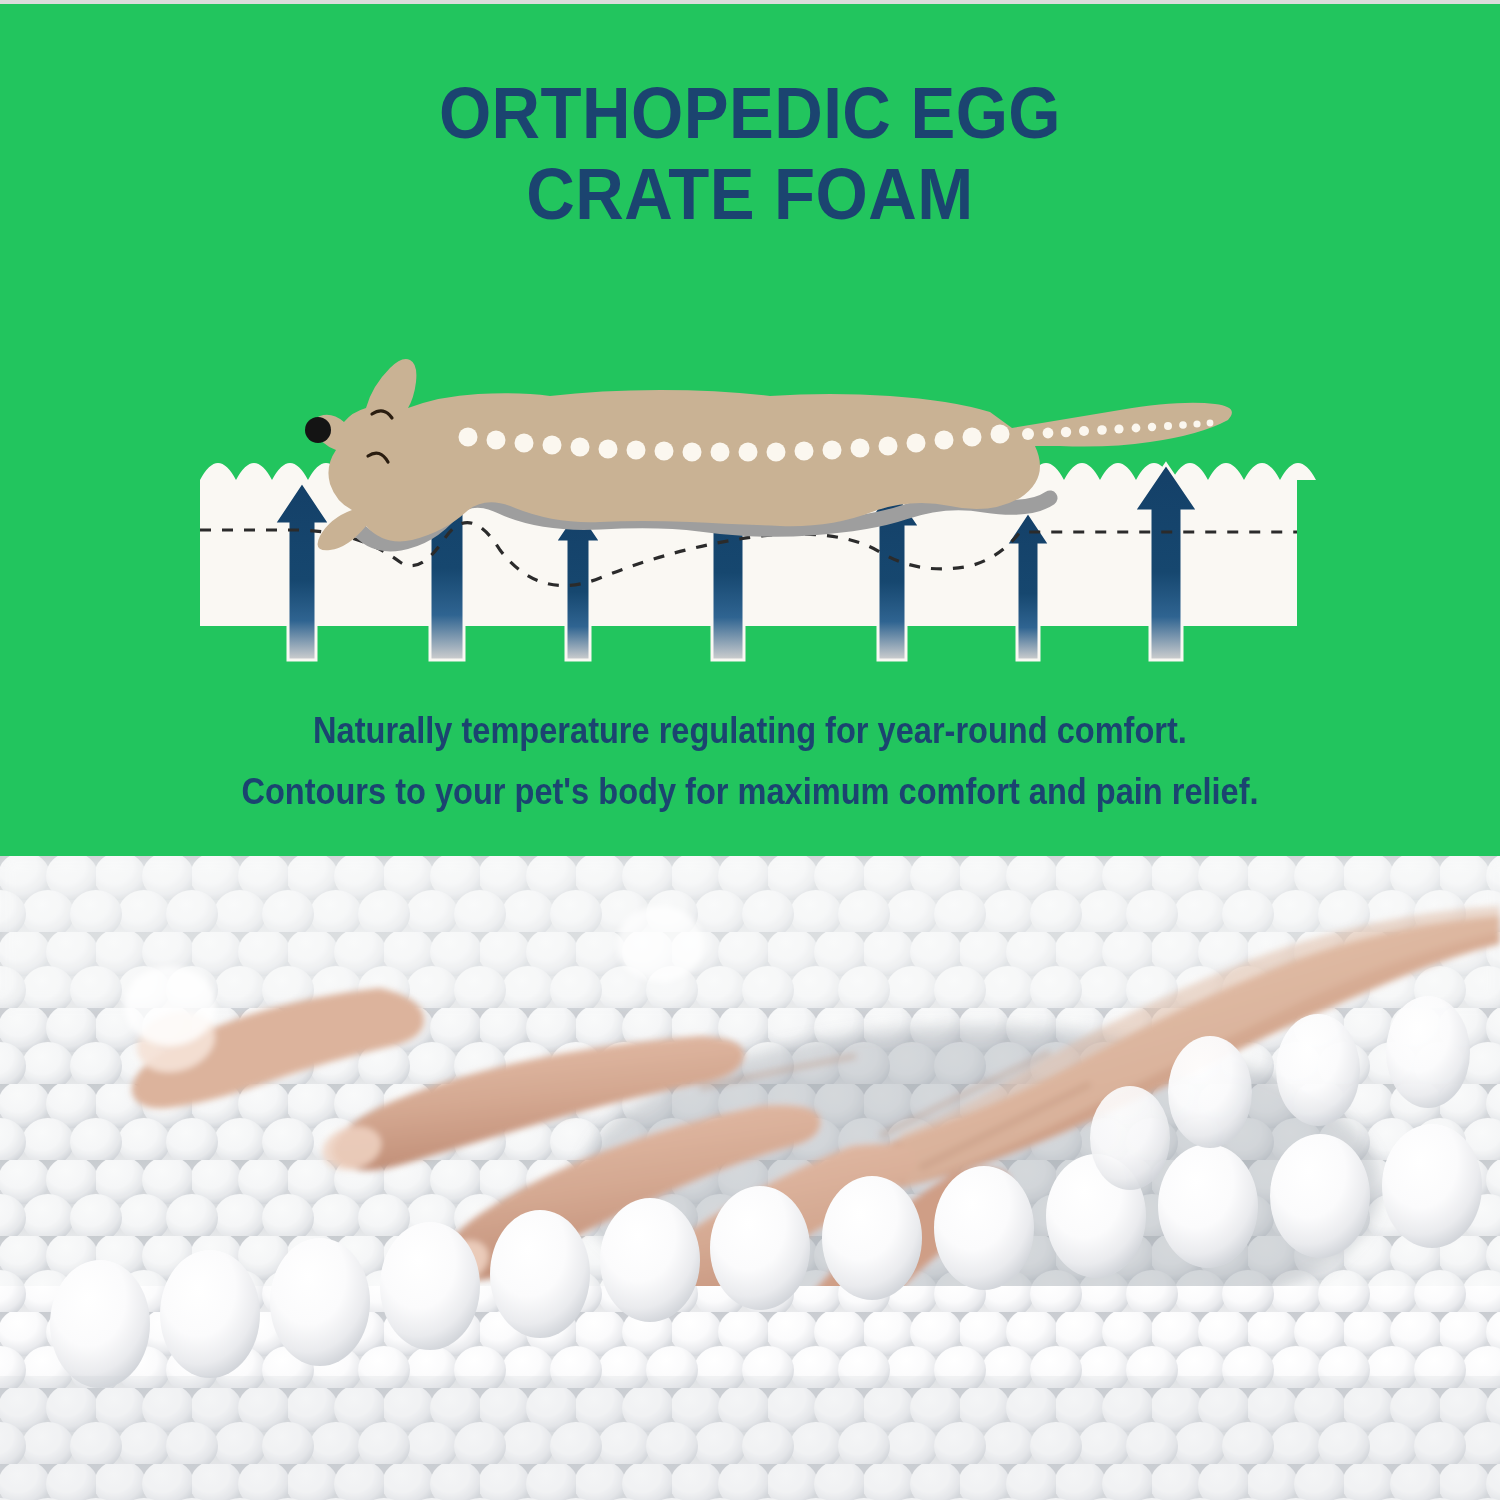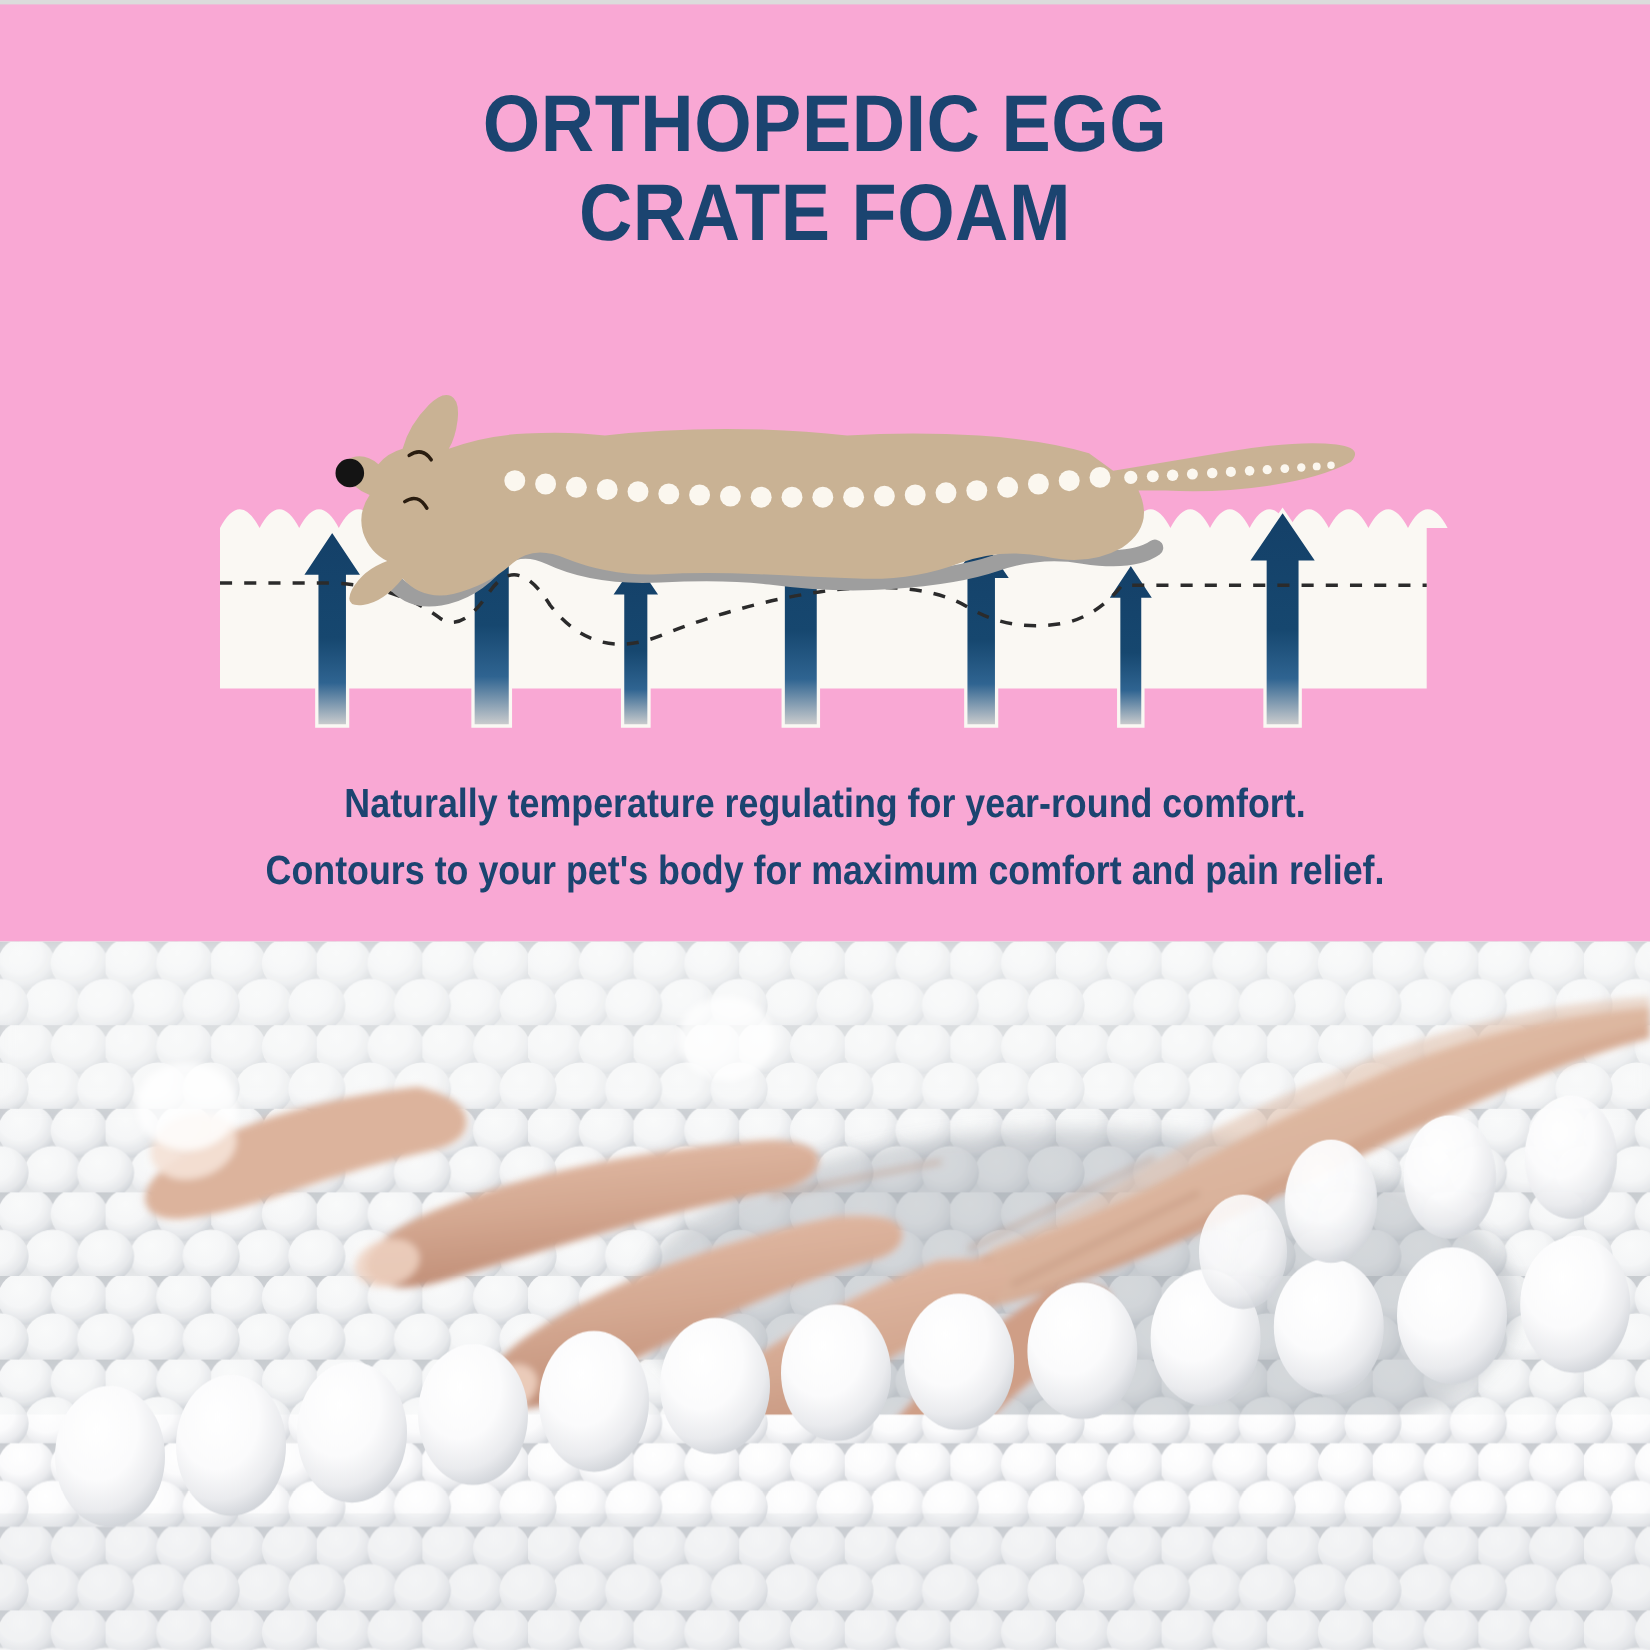--- a/index.html
+++ b/index.html
@@ -6,21 +6,21 @@
   html,body { width:1500px; height:1500px; overflow:hidden; }
   body {
     font-family:"Liberation Sans", sans-serif;
     background:#d0d0d0;
   }
   #page { position:relative; width:1500px; height:1500px; overflow:hidden; }
 
   
   #top-panel {
     position:absolute; left:0; top:0; width:1500px; height:856px;
-    background:#f9a8d4;
+    background:#22c55e;
   }
   #top-hairline {
     position:absolute; left:0; top:0; width:1500px; height:4px;
     background:#dcdcdc;
   }
 
   
   #headline {
     position:absolute; left:0; top:72px; width:1500px;
     text-align:center;

